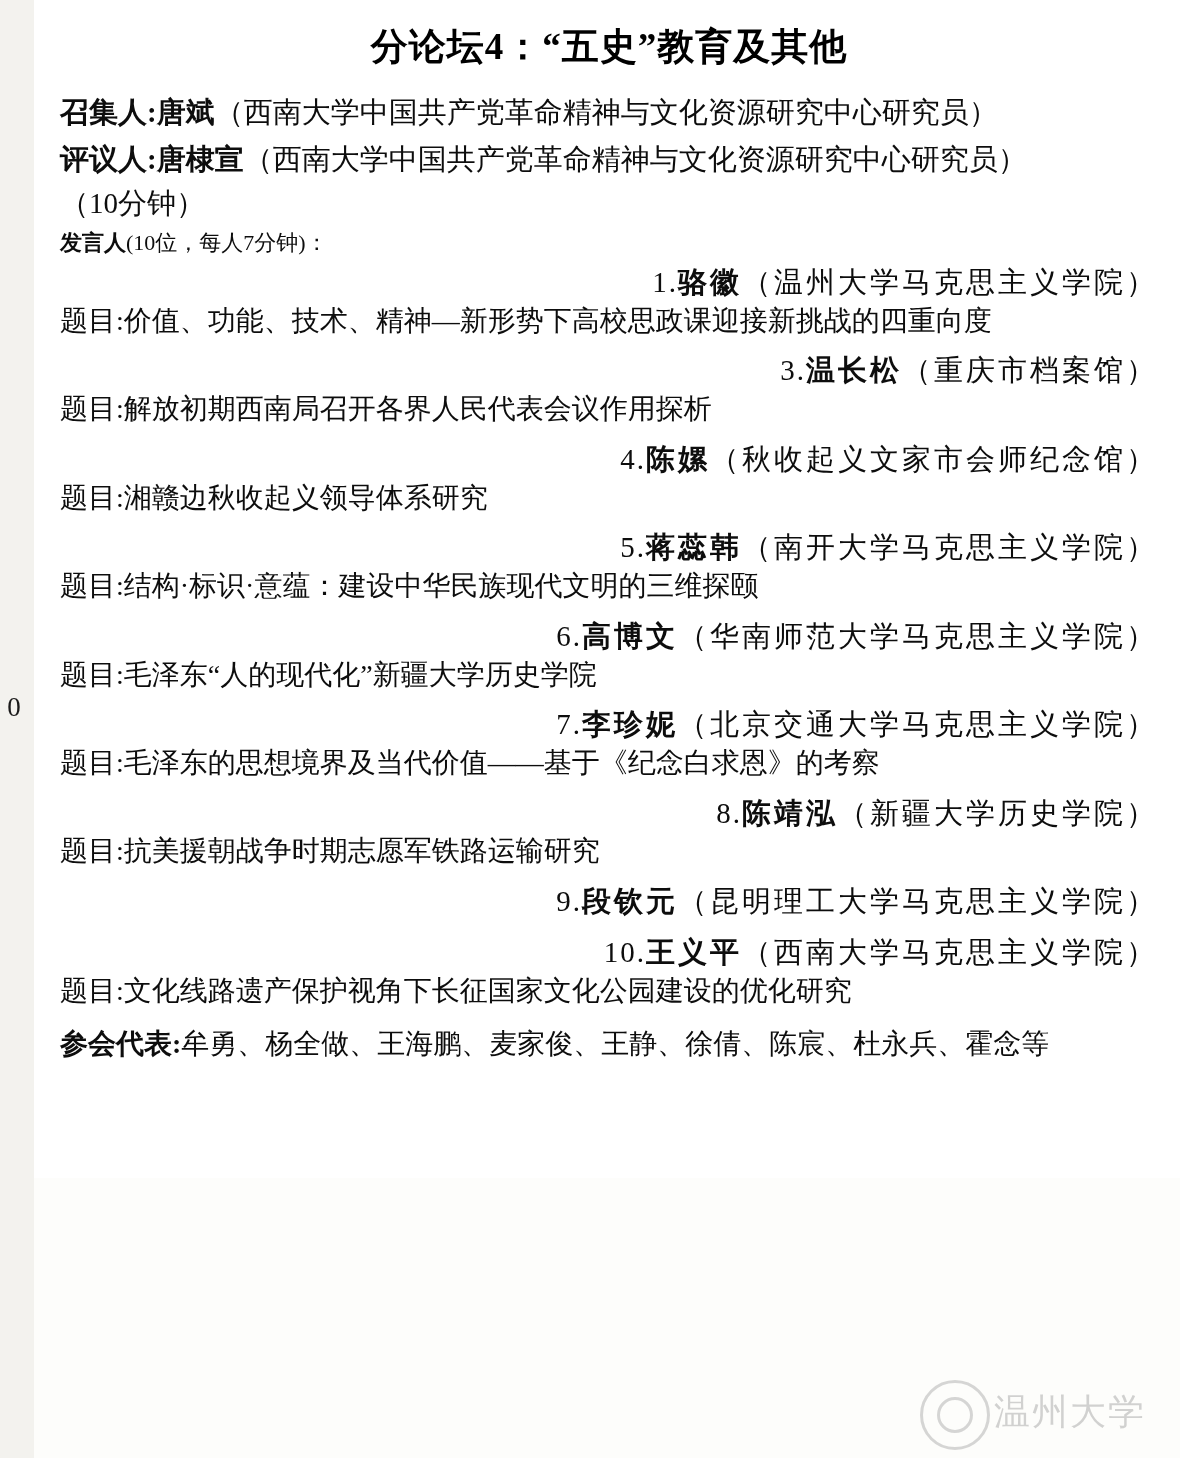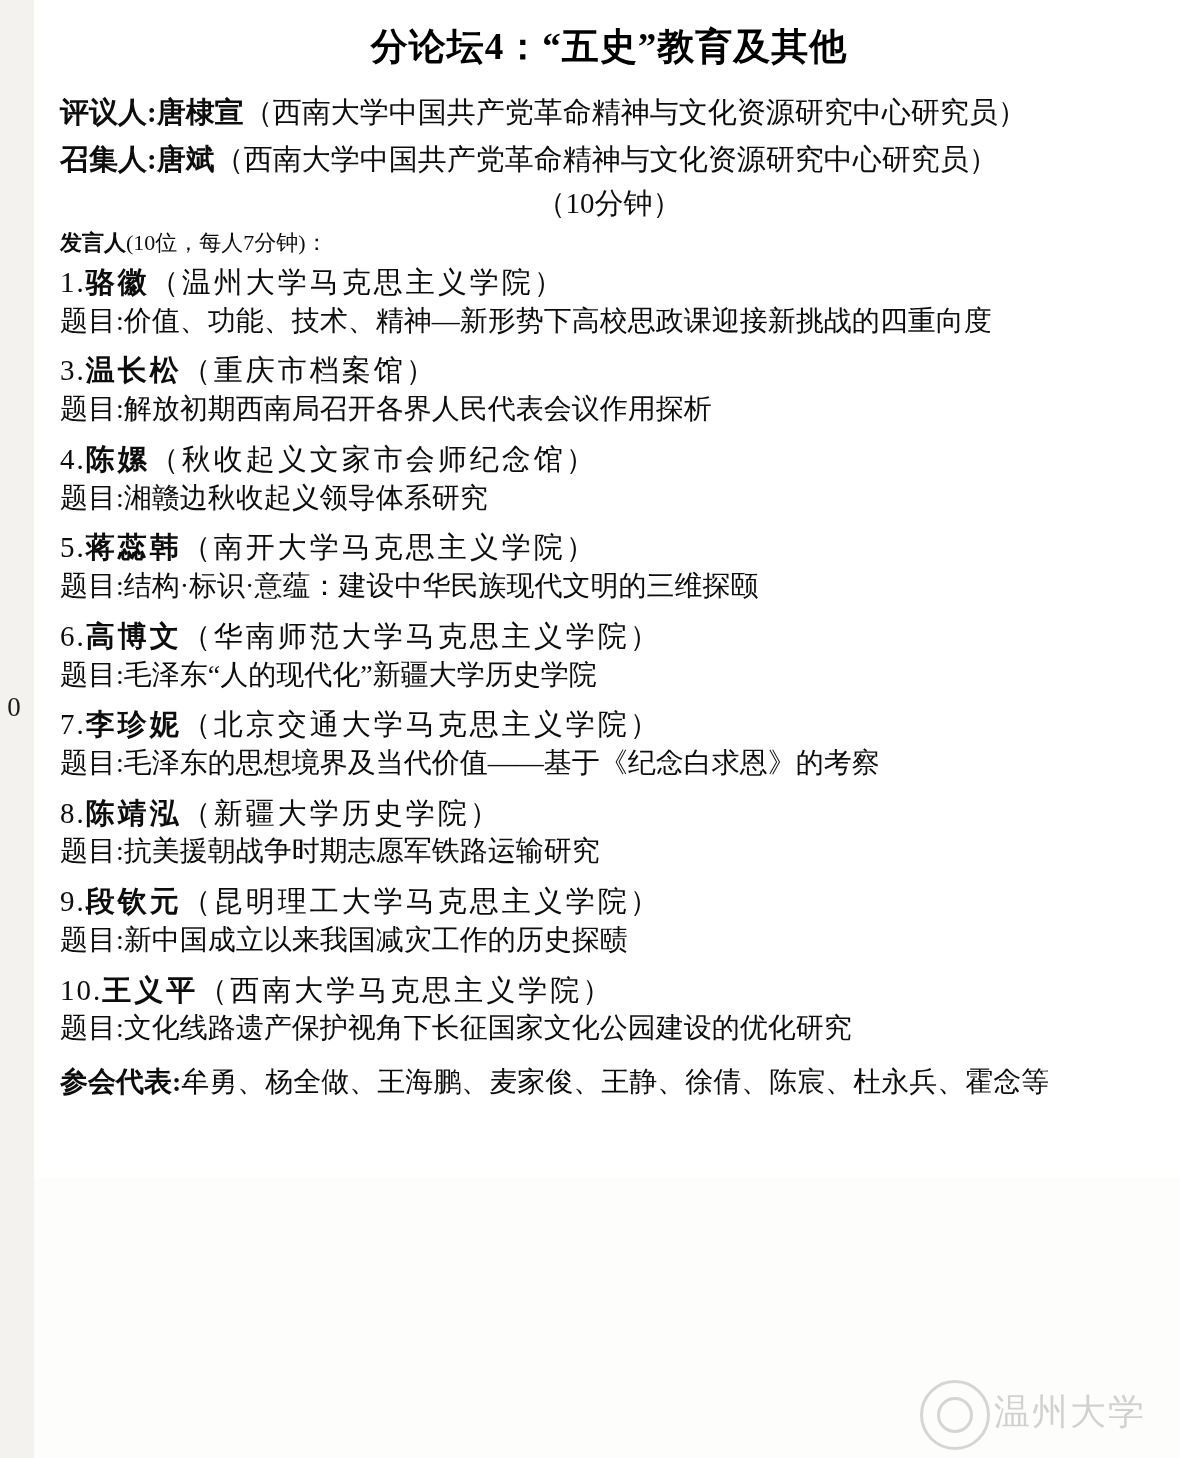--- a/index.html
+++ b/index.html
@@ -72,39 +72,39 @@
   .meta-line .name {
     font-weight: bold;
   }
   .meta-line .aff {
     font-weight: normal;
   }
   .duration {
     font-size: 29px;
     margin: 2px 0 2px 0;
     color: #0d0d0d;
-    text-align: center;
   }
   .speakers-head {
     font-size: 22px;
     margin: 4px 0 6px 0;
     color: #0d0d0d;
   }
   .speakers-head .lead {
     font-weight: bold;
   }
   .entry {
     margin-bottom: 13px;
   }
   .entry-line1 {
     font-size: 29px;
     line-height: 1.3;
     letter-spacing: 2px;
     color: #0d0d0d;
     white-space: nowrap;
+    text-align: right;
   }
   .entry-line1 .idx {
     font-weight: normal;
   }
   .entry-line1 .sname {
     font-weight: bold;
     letter-spacing: 3px;
   }
   .entry-line1 .sorg {
     font-weight: normal;
@@ -169,25 +169,25 @@
 <div class="page">
 
   <div class="margin-strip"></div>
   <div class="page-number">0</div>
 
   <div class="sheet">
 
     <div class="title">分论坛4：“五史”教育及其他</div>
 
     <div class="meta-line">
+      <span class="role">召集人:</span><span class="name">唐斌</span><span class="aff">（西南大学中国共产党革命精神与文化资源研究中心研究员）</span>
+    </div>
+
+    <div class="meta-line">
       <span class="role">评议人:</span><span class="name">唐棣宣</span><span class="aff">（西南大学中国共产党革命精神与文化资源研究中心研究员）</span>
-    </div>
-
-    <div class="meta-line">
-      <span class="role">召集人:</span><span class="name">唐斌</span><span class="aff">（西南大学中国共产党革命精神与文化资源研究中心研究员）</span>
     </div>
 
     <div class="duration">（10分钟）</div>
 
     <div class="speakers-head">
       <span class="lead">发言人</span><span>(10位，每人7分钟)：</span>
     </div>
 
     <div class="entry">
       <div class="entry-line1">
@@ -249,23 +249,20 @@
         <span class="idx">8.</span><span class="sname">陈靖泓</span><span class="sorg">（新疆大学历史学院）</span>
       </div>
       <div class="entry-line2">
         <span class="tlabel">题目:</span><span>抗美援朝战争时期志愿军铁路运输研究</span>
       </div>
     </div>
 
     <div class="entry">
       <div class="entry-line1">
         <span class="idx">9.</span><span class="sname">段钦元</span><span class="sorg">（昆明理工大学马克思主义学院）</span>
-      </div>
-      <div class="entry-line2">
-        <span class="tlabel">题目:</span><span>新中国成立以来我国减灾工作的历史探赜</span>
       </div>
     </div>
 
     <div class="entry">
       <div class="entry-line1">
         <span class="idx">10.</span><span class="sname">王义平</span><span class="sorg">（西南大学马克思主义学院）</span>
       </div>
       <div class="entry-line2">
         <span class="tlabel">题目:</span><span>文化线路遗产保护视角下长征国家文化公园建设的优化研究</span>
       </div>

